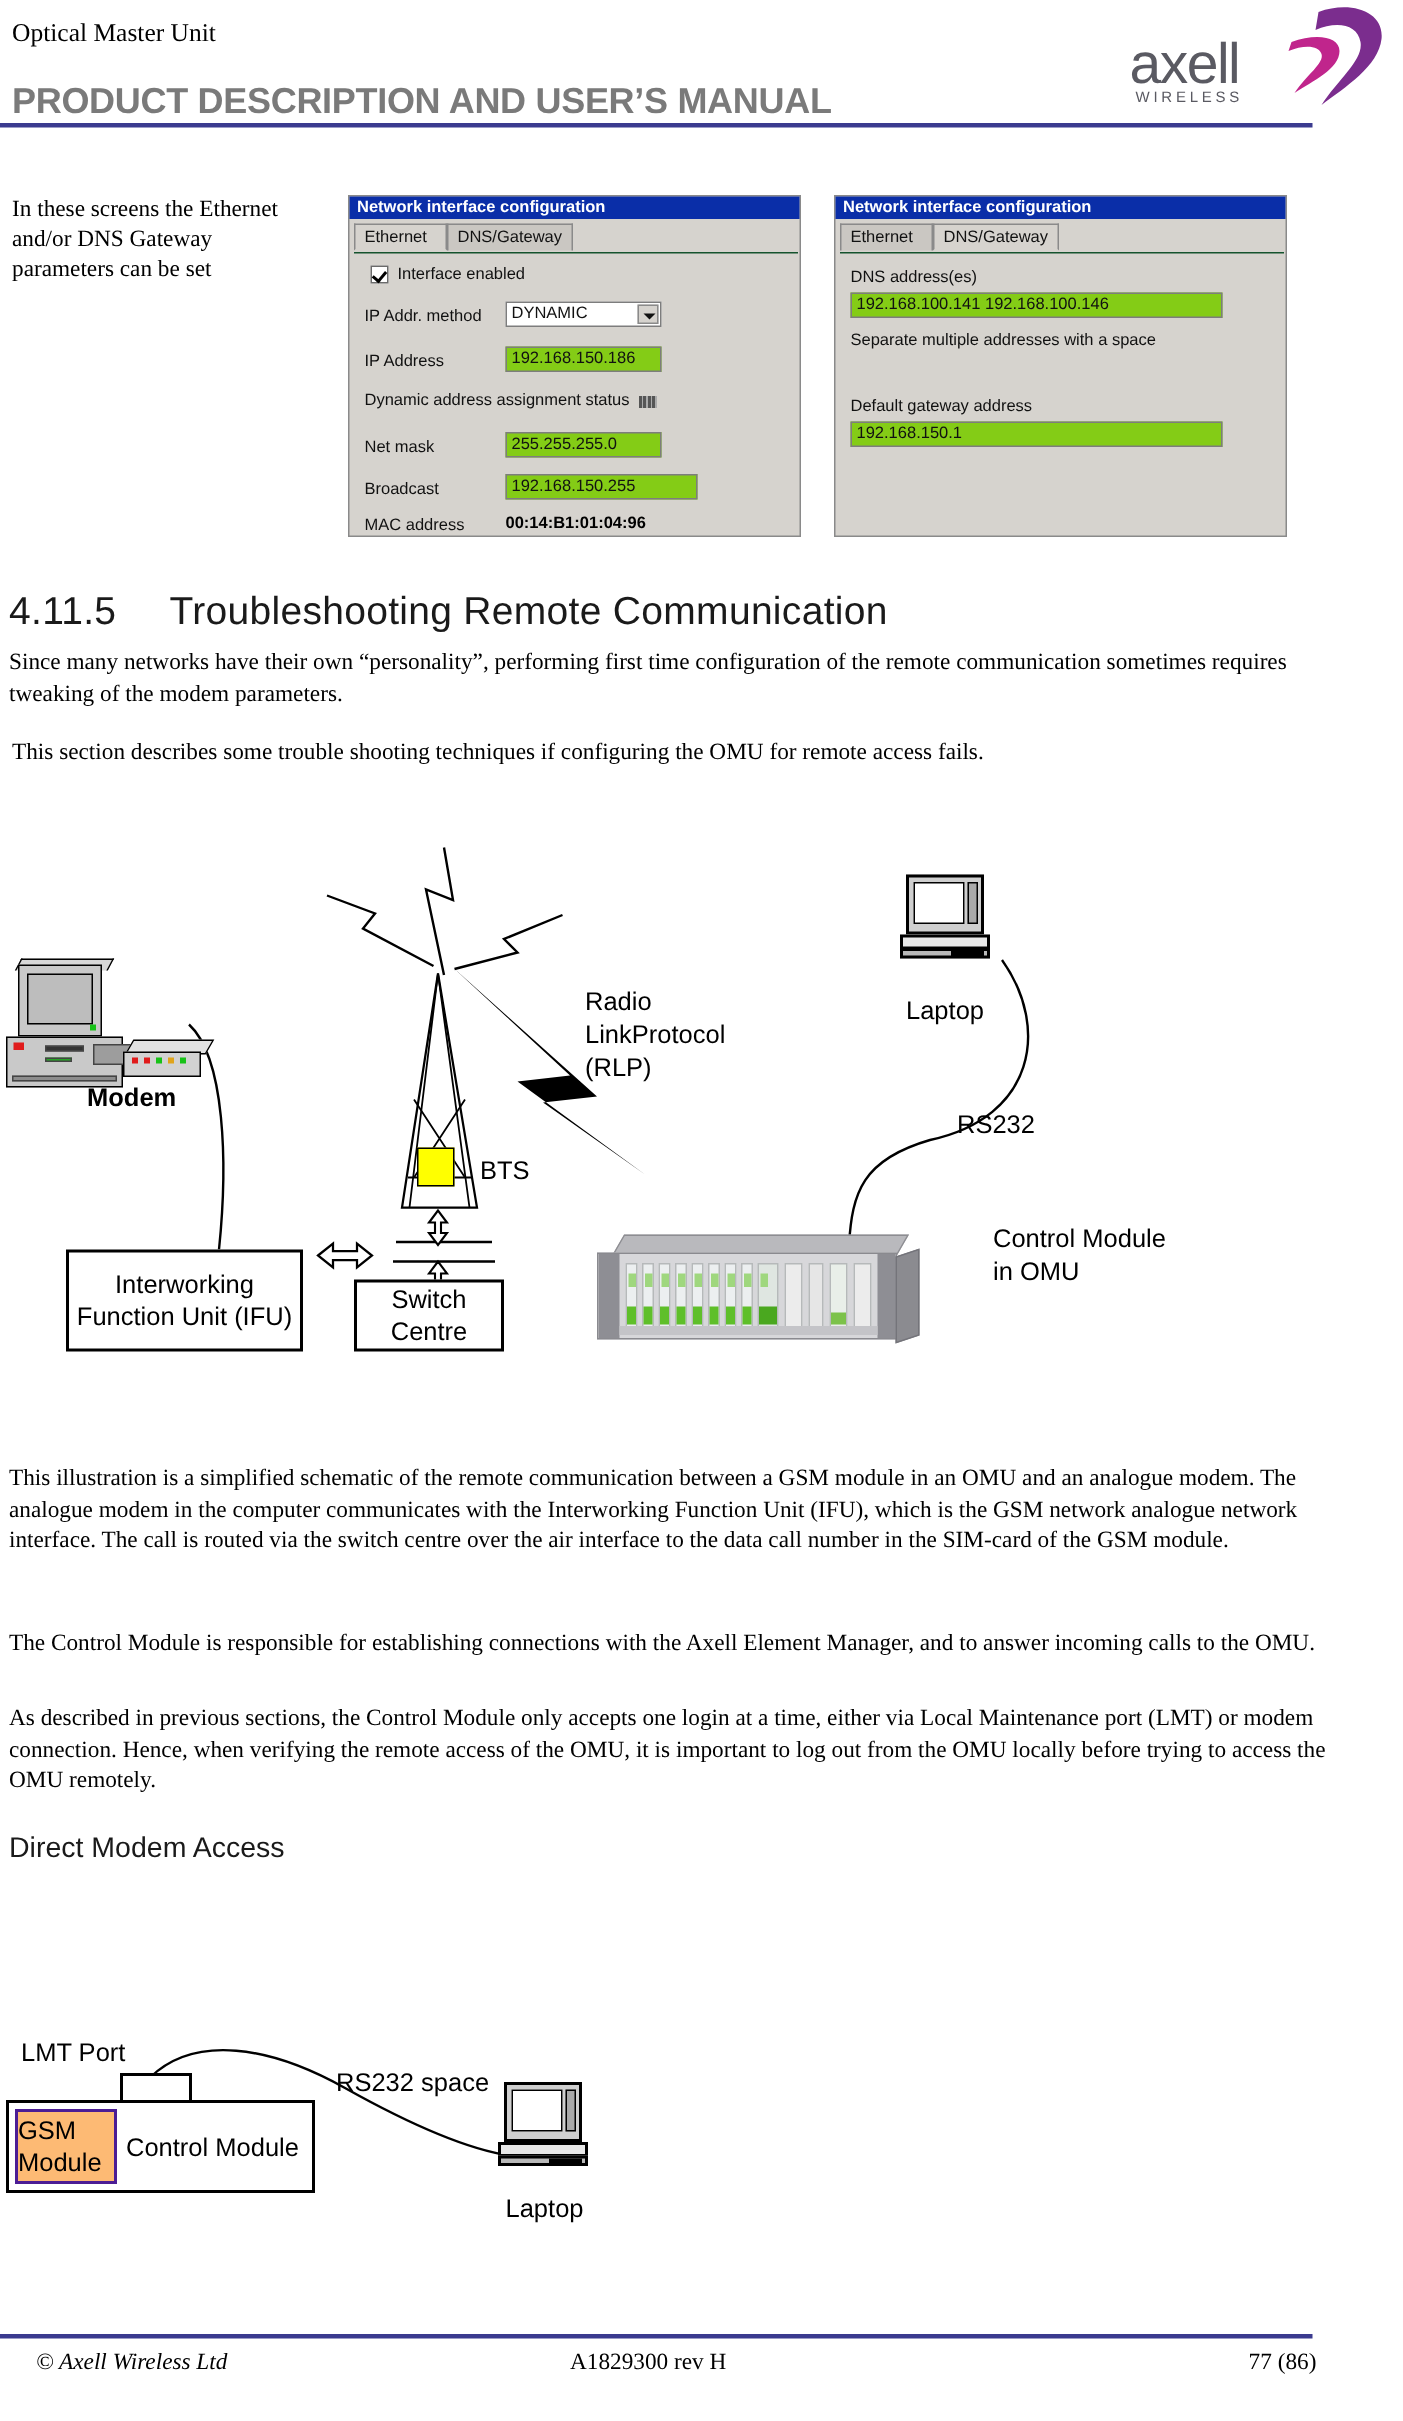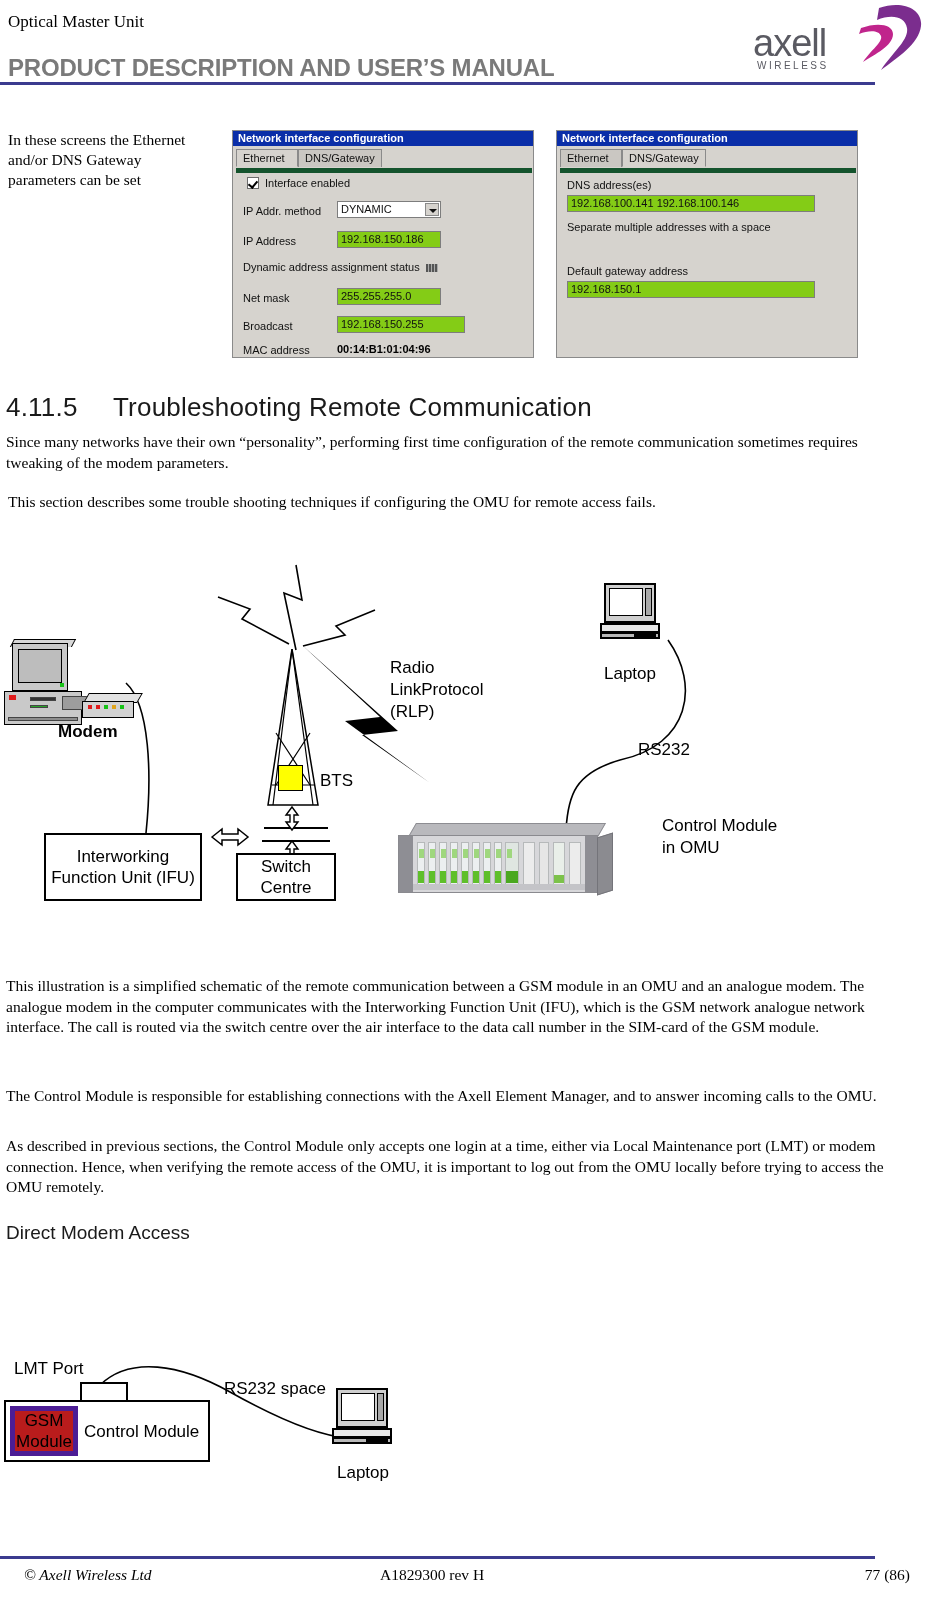--- a/index.html
+++ b/index.html
@@ -19,21 +19,21 @@
             font-family:"Liberation Sans",sans-serif;letter-spacing:2.5px;}
   .logo-sw{position:absolute;left:100px;top:0;width:95px;height:72px;}
 
   
   .cap{position:absolute;left:8px;top:130px;width:200px;font-size:15.5px;line-height:20px;}
 
   
   .dlg{position:absolute;background:#d6d3ce;border:1px solid #8a8a8a;box-sizing:border-box;}
   .dlg .tbar{height:15px;background:#0a2ea8;color:#fff;font:bold 11px "Liberation Sans",sans-serif;
              padding:1px 0 0 5px;box-sizing:border-box;white-space:nowrap;overflow:hidden;}
-  .tabs{position:relative;height:19px;margin:3px 0 0 3px;border-bottom:5px solid #14532d;}
+  .tabs{position:relative;height:19px;margin:3px 0 0 3px;border-bottom:1px solid #14532d;}
   .tab{position:absolute;top:0;height:18px;padding:2px 6px 0 6px;box-sizing:border-box;
        font:11px "Liberation Sans",sans-serif;color:#111;background:#cac7c2;
        border:1px solid #8a8a8a;border-bottom:none;}
   .tab.active{background:#d6d3ce;border-bottom:1px solid #d6d3ce;z-index:2;}
   .row{position:absolute;font:11px "Liberation Sans",sans-serif;color:#111;white-space:nowrap;}
   .fld{position:absolute;background:#84cc16;border:1px solid #7d7d7d;box-sizing:border-box;
        font:11px "Liberation Sans",sans-serif;color:#111;padding:1px 0 0 3px;overflow:hidden;white-space:nowrap;}
   .combo{position:absolute;background:#fff;border:1px solid #7d7d7d;box-sizing:border-box;
          font:11px "Liberation Sans",sans-serif;color:#111;padding:1px 0 0 3px;white-space:nowrap;}
   .combo .arw{position:absolute;right:1px;top:1px;width:14px;height:13px;background:#d6d3ce;
@@ -98,29 +98,29 @@
             border:1px solid #8d8d92;box-sizing:border-box;transform:skewX(-30deg);}
   .rack-face{position:absolute;left:0;top:12px;width:200px;height:58px;background:#d7d7da;
              border:1px solid #8a8a8f;box-sizing:border-box;overflow:hidden;}
   .rack-ear{position:absolute;top:0;width:14px;height:100%;background:#8e8e94;}
   .card{position:absolute;top:6px;width:8px;height:46px;background:#eceff0;border:1px solid #b6b9ba;box-sizing:border-box;}
   .card i{position:absolute;left:0;bottom:4px;width:100%;height:12px;background:#5fbf2a;display:block;}
   .card u{position:absolute;left:1px;top:6px;width:5px;height:9px;background:#9fd77e;display:block;}
   .rack-side{position:absolute;left:199px;top:12px;width:16px;height:58px;background:#8b8b90;
              border:1px solid #74747a;box-sizing:border-box;transform:skewY(-18deg);}
 
-  .gsm-box{position:absolute;background:#b91c1c;border:5px solid #4c1d95;box-sizing:border-box;
-           font:17px "Liberation Sans",sans-serif;line-height:21px;text-align:center;
+  .gsm-box{position:absolute;background:#fdba74;border:2px solid #4c1d95;box-sizing:border-box;
+           font:17px "Liberation Sans",sans-serif;line-height:21px;
            display:flex;align-items:center;justify-content:center;}
 
   
   .f-rule{position:absolute;left:0;top:1556px;width:875px;height:3px;background:#3b3b8f;}
   .f-left{position:absolute;left:24px;top:1566px;font-size:15.5px;font-style:italic;}
   .f-mid{position:absolute;left:380px;top:1566px;font-size:15.5px;}
-  .f-right{position:absolute;left:800px;top:1566px;font-size:15.5px;width:110px;text-align:right;}
+  .f-right{position:absolute;left:800px;top:1566px;font-size:15.5px;width:110px;text-align:center;}
 </style>
 </head>
 <body>
 
 <div class="page">
 
   <div>
     <div class="hdr-title">Optical Master Unit</div>
     <div class="hdr-sub">PRODUCT DESCRIPTION AND USER’S MANUAL</div>
     <div class="hdr-rule"></div>

